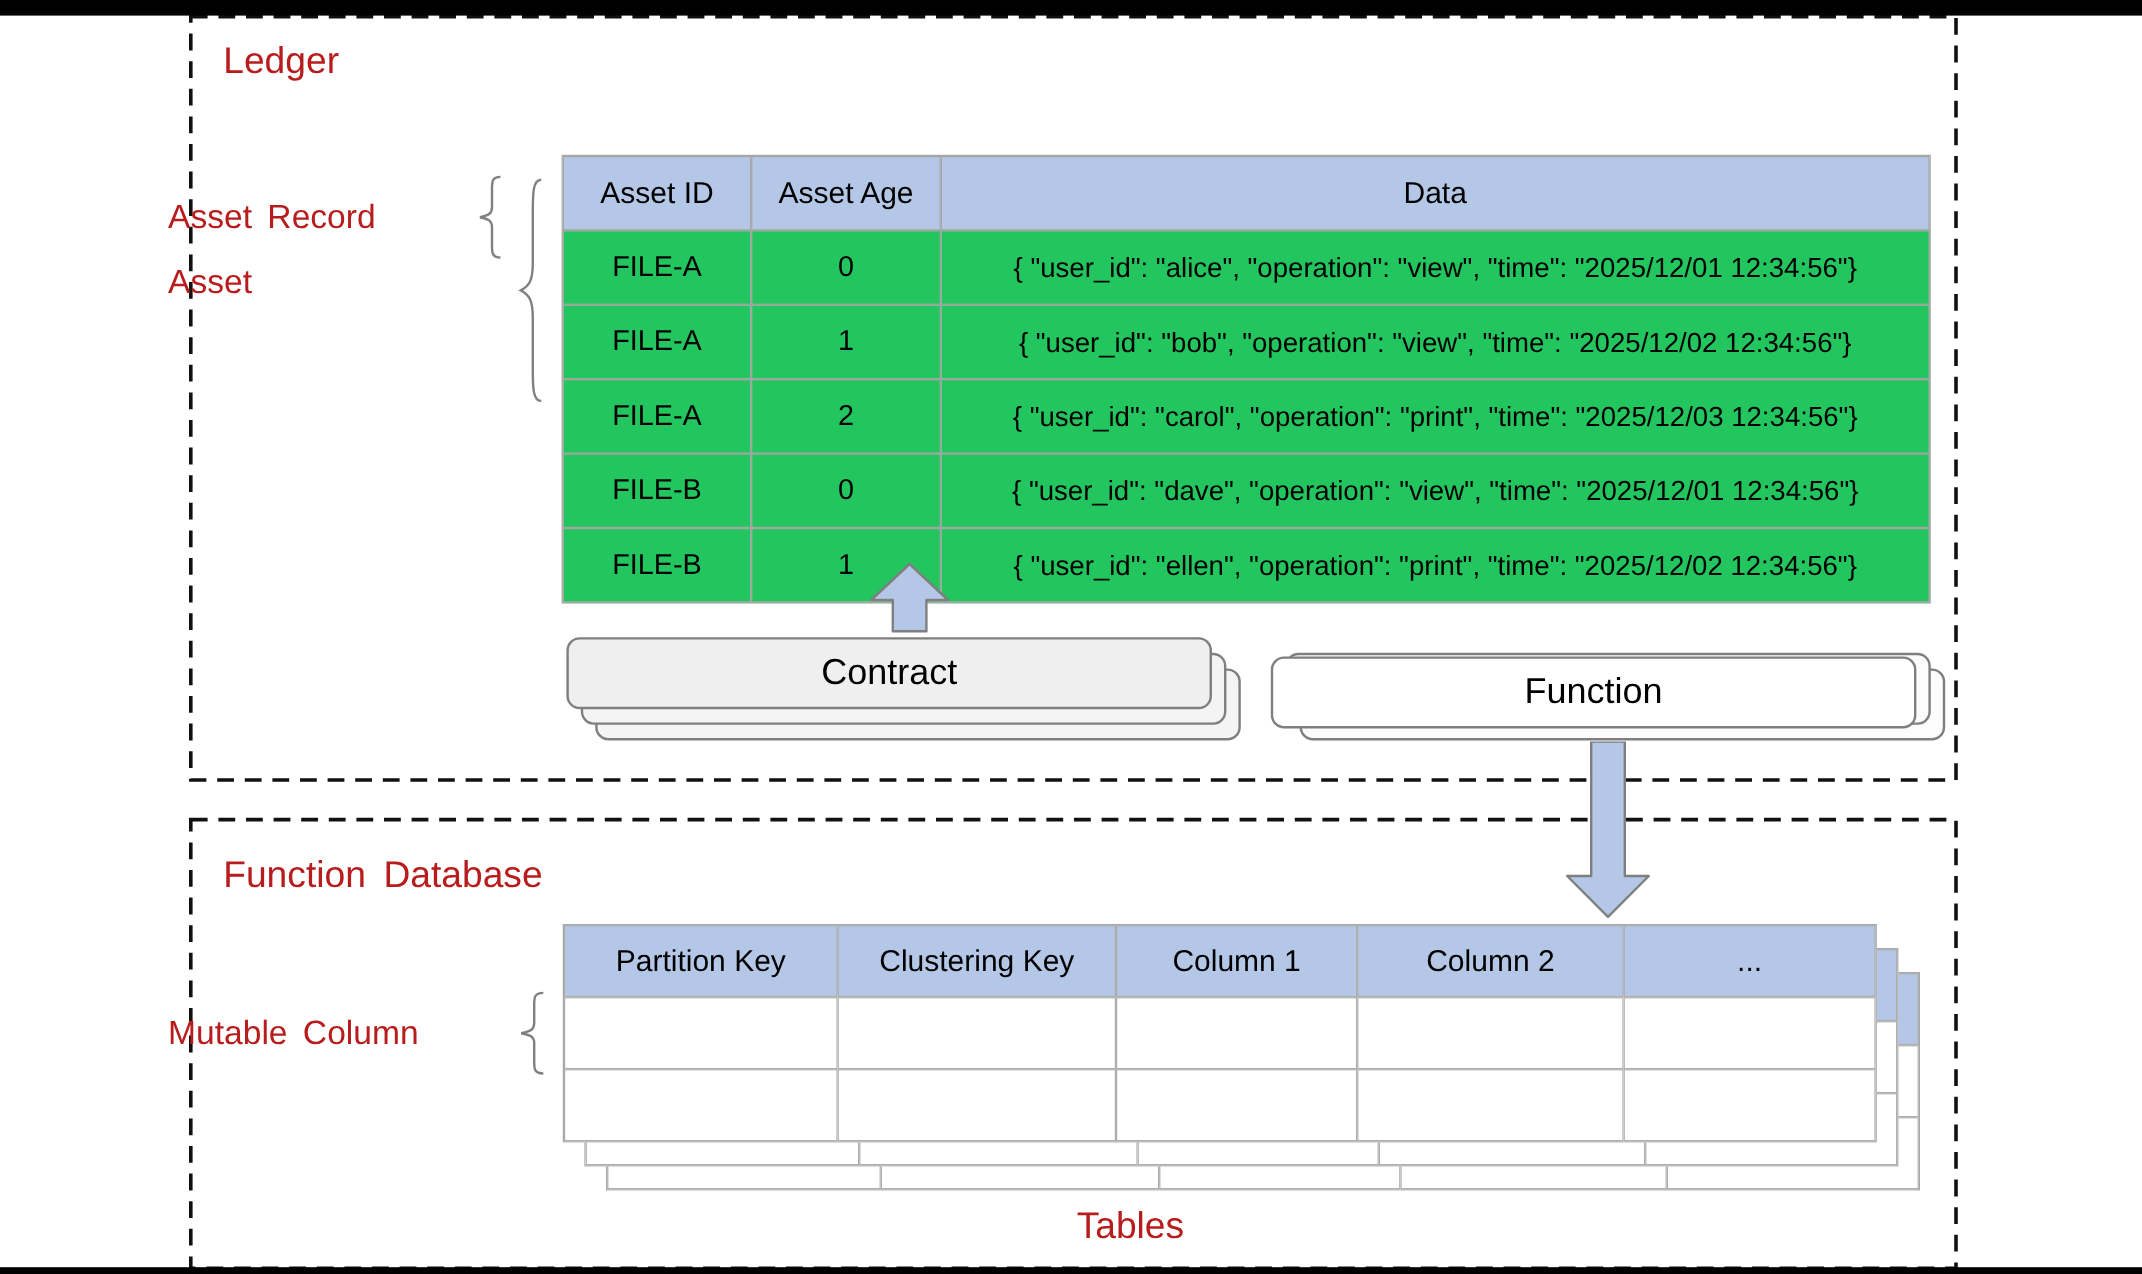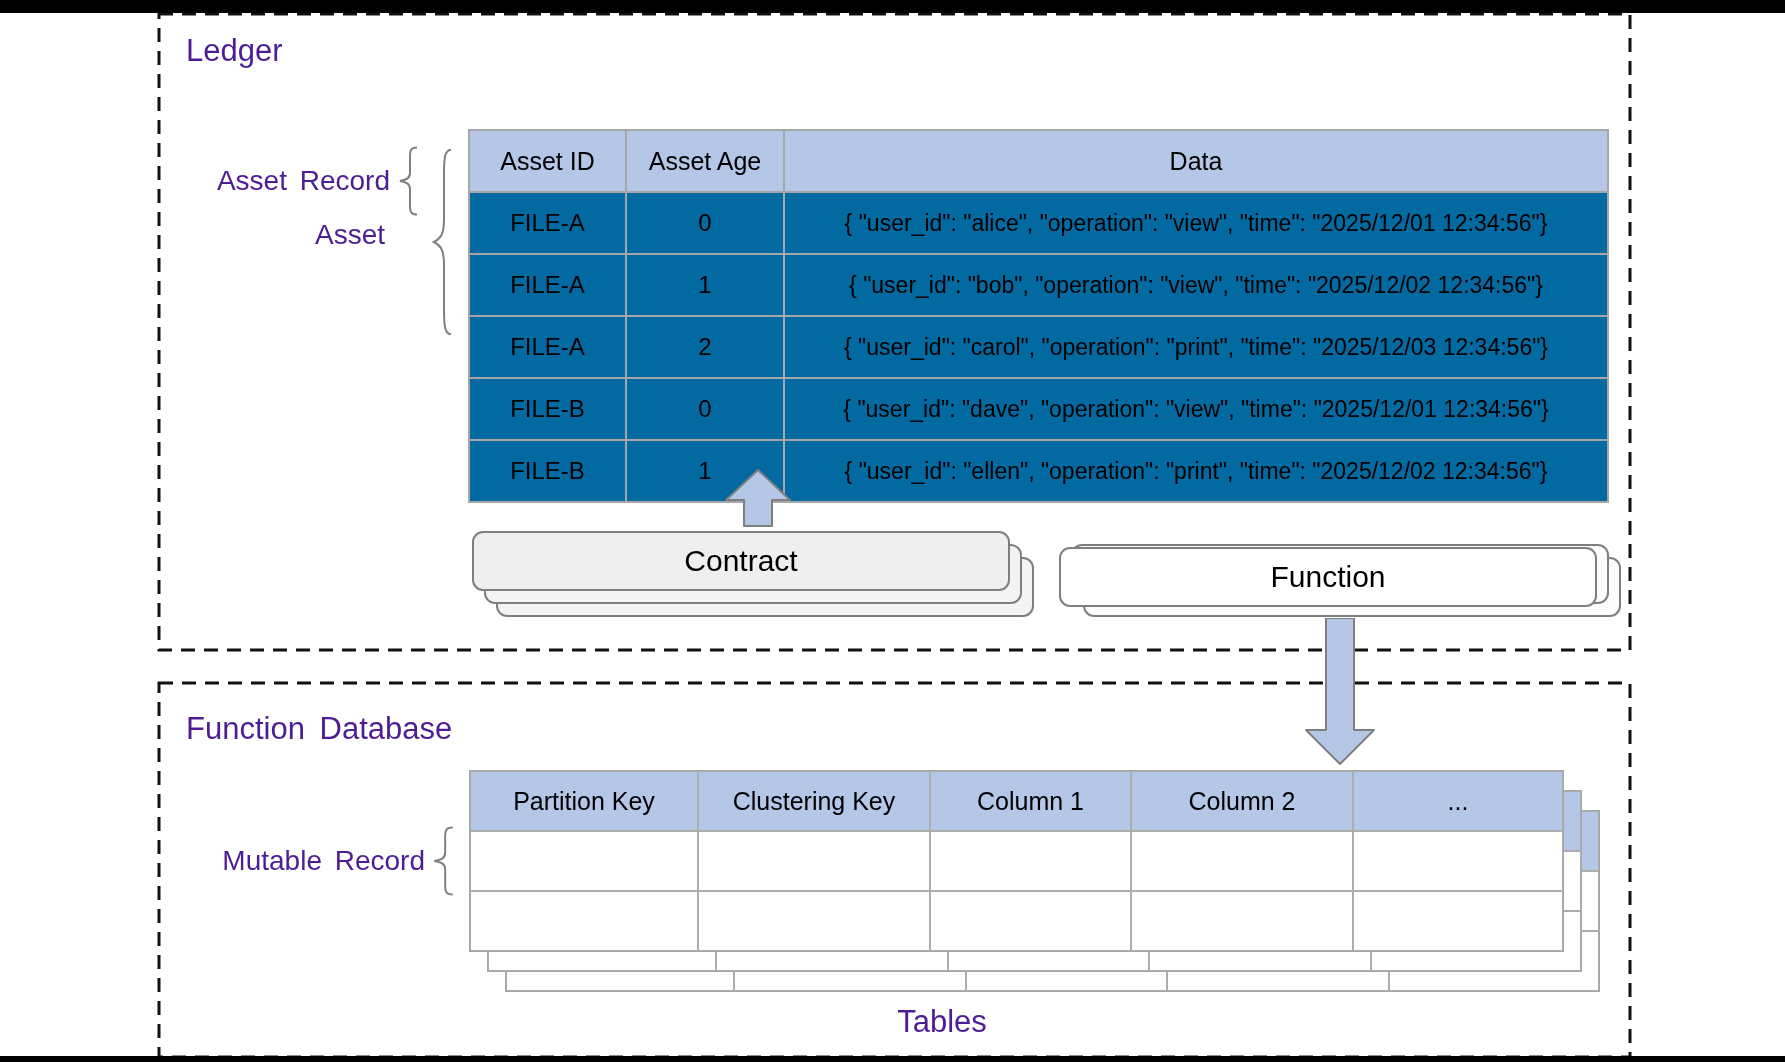--- a/index.html
+++ b/index.html
@@ -8,41 +8,41 @@
     overflow:hidden; font-family:"Liberation Sans", sans-serif; color:#000;
   }
   .bar { position:absolute; left:0; width:1785px; background:#000; z-index:12; }
   .bar.top { top:0; height:13px; }
   .bar.bottom { top:1056px; height:6px; }
 
   
   .dash-layer { position:absolute; left:0; top:0; z-index:1; }
 
   
-  .lbl { position:absolute; color:#4c1d95; white-space:nowrap; z-index:3; }
+  .lbl { position:absolute; color:#b91c1c; white-space:nowrap; z-index:3; }
   .title { font-size:31px; }
   .side { font-size:28px; word-spacing:5px; }
-  .right-align { text-align:right; }
+  .right-align { text-align:left; }
 
   
   .gtable { position:absolute; display:grid; z-index:4; background:#fff; border:1px solid #a6a6a6; }
   .cell {
     border:1px solid #a6a6a6; display:flex; align-items:center; justify-content:center;
     overflow:hidden; white-space:nowrap;
   }
   .cell.th { background:#b4c7e7; font-size:25px; }
   .cell.td { font-size:24px; }
 
   #ledger-table {
     left:468px; top:88px;
     grid-template-columns:157px 158px 824px;
     grid-auto-rows:62px;
     margin-top:41px;
   }
-  #ledger-table .td { background:#0369a1;text-align:center; }
+  #ledger-table .td { background:#22c55e;text-align:center; }
   #ledger-table .td:nth-child(3n) { font-size:23px; }
 
   .mutable-grid {
     grid-template-columns:228px 232px 201px 222px 210px;
     grid-auto-rows:60px;
   }
   .mutable-grid .td { background:#ffffff; }
   .mutable-grid .cell { border-color:#adadad; }
   #mutable-table { left:469px; top:770px; z-index:6; }
   #mutable-layer2 { left:487px; top:790px; z-index:5; }
@@ -70,21 +70,21 @@
   <svg class="dash-layer" width="1785" height="1062" viewBox="0 0 1785 1062">
     <rect x="159" y="14" width="1471" height="636" fill="none" stroke="#111111" stroke-width="3" stroke-dasharray="14 9"></rect>
     <rect x="159" y="683" width="1471" height="374" fill="none" stroke="#111111" stroke-width="3" stroke-dasharray="14 9"></rect>
   </svg>
 
   <div class="lbl title" style="left:186px; top:33px;">Ledger</div>
   <div class="lbl title" style="left:186px; top:711px; word-spacing:6px;">Function Database</div>
 
   <div class="lbl side right-align" style="left:140px; top:165px; width:250px;">Asset Record</div>
   <div class="lbl side right-align" style="left:140px; top:219px; width:245px;">Asset</div>
-  <div class="lbl side right-align" style="left:140px; top:845px; width:285px;">Mutable Record</div>
+  <div class="lbl side right-align" style="left:140px; top:845px; width:285px;">Mutable Column</div>
 
   <svg class="overlay" style="left:396px; top:146px; z-index:3;" width="24" height="70" viewBox="0 0 24 100" preserveAspectRatio="none">
     <path d="M21,2 C14,2 14,8 14,16 L14,38 C14,46 11,48 4,50 C11,52 14,54 14,62 L14,84 C14,92 14,98 21,98" fill="none" stroke="#808080" stroke-width="2" vector-effect="non-scaling-stroke"></path>
   </svg>
   <svg class="overlay" style="left:430px; top:146px; z-index:3;" width="24" height="192" viewBox="0 0 24 100" preserveAspectRatio="none">
     <path d="M21,2 C14,2 14,8 14,16 L14,38 C14,46 11,48 4,50 C11,52 14,54 14,62 L14,84 C14,92 14,98 21,98" fill="none" stroke="#808080" stroke-width="2" vector-effect="non-scaling-stroke"></path>
   </svg>
   <svg class="overlay" style="left:430px; top:826px; z-index:7;" width="26" height="70" viewBox="0 0 24 100" preserveAspectRatio="none">
     <path d="M21,2 C14,2 14,8 14,16 L14,38 C14,46 11,48 4,50 C11,52 14,54 14,62 L14,84 C14,92 14,98 21,98" fill="none" stroke="#808080" stroke-width="2" vector-effect="non-scaling-stroke"></path>
   </svg>

